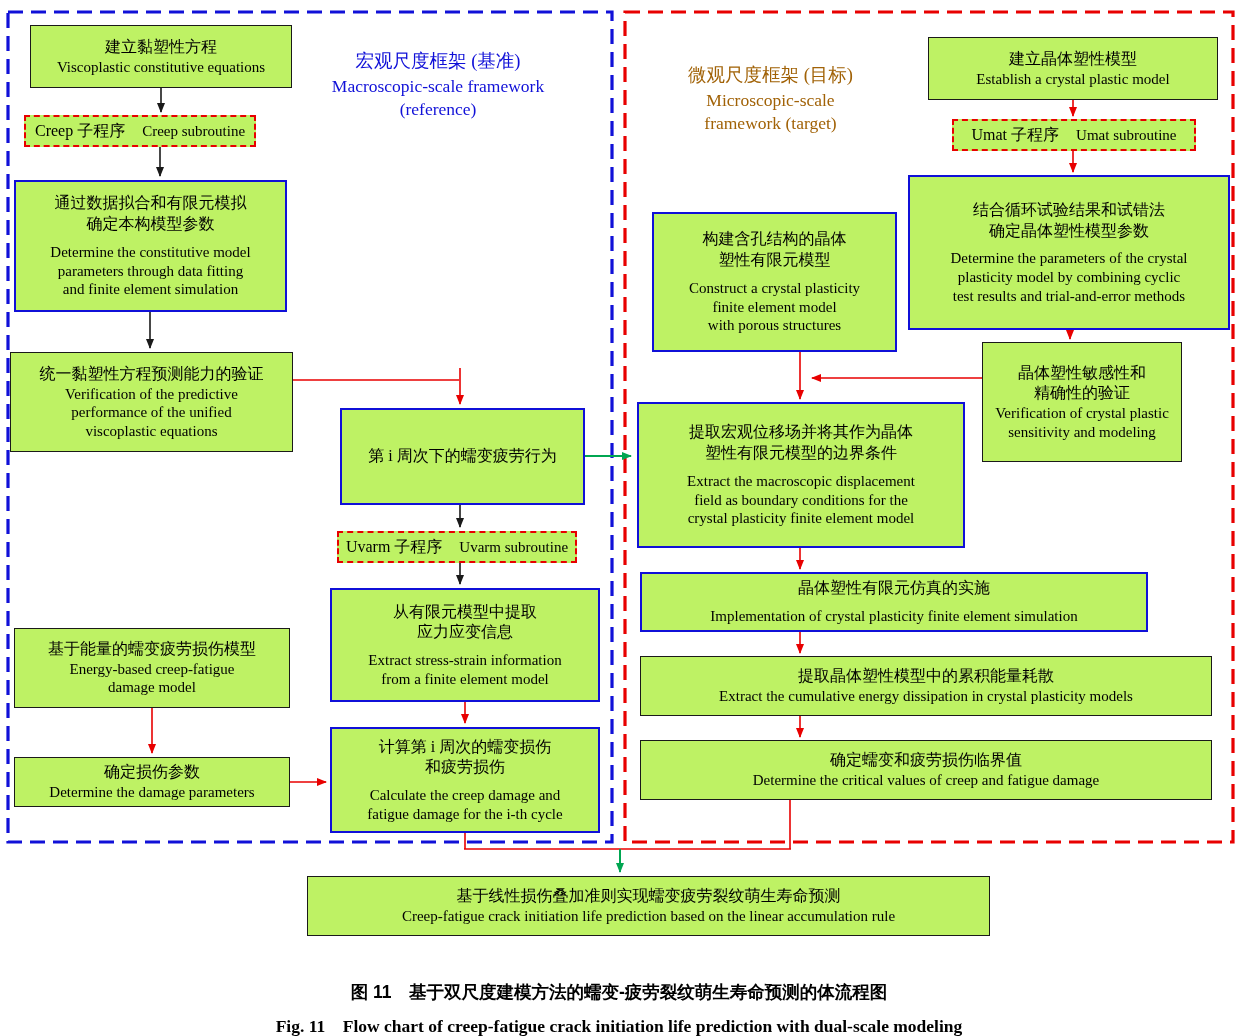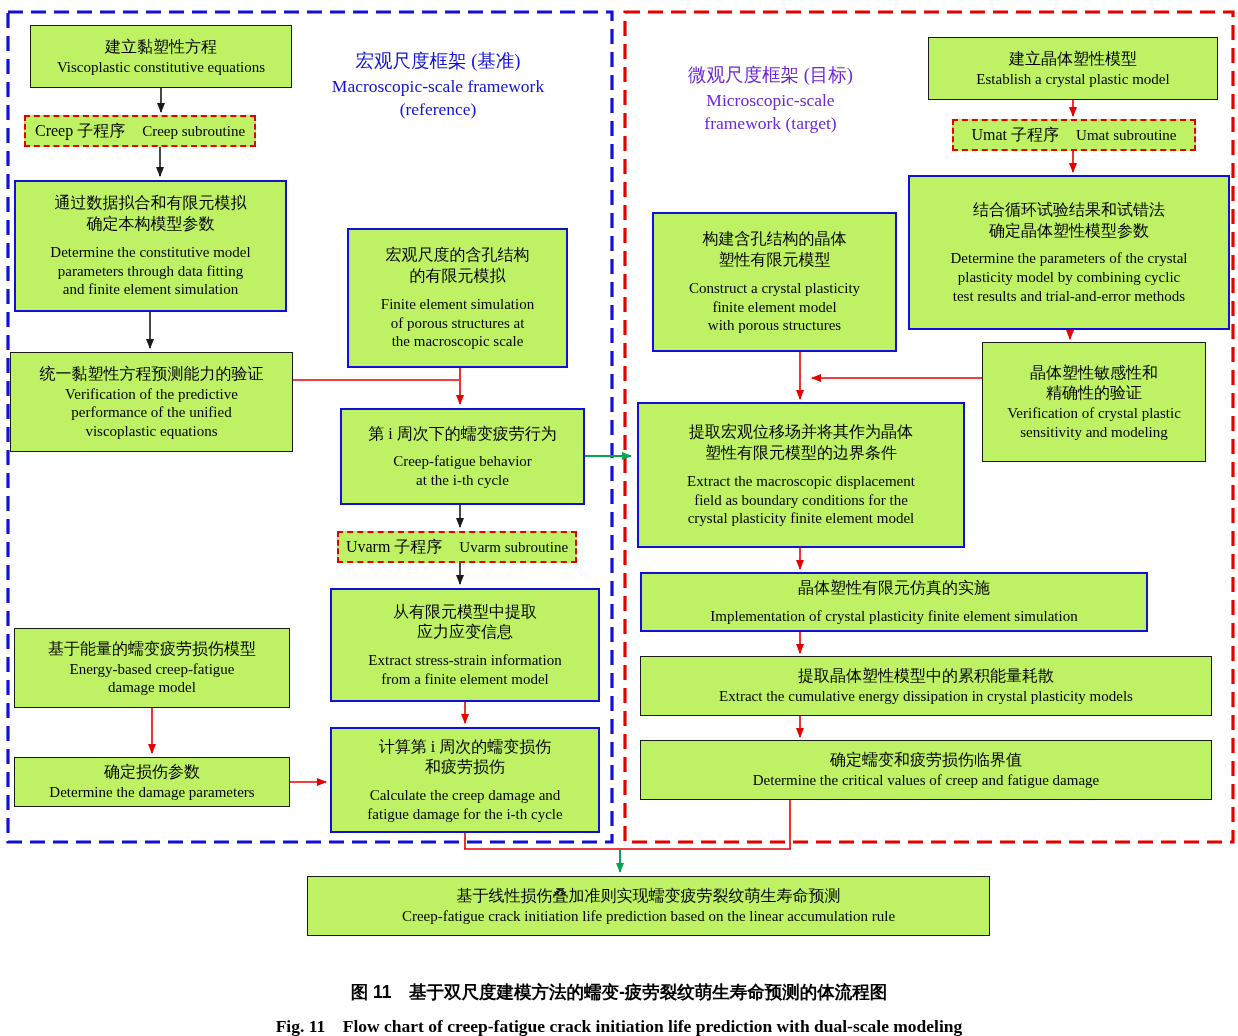--- a/index.html
+++ b/index.html
@@ -18,21 +18,21 @@
   .node .en { white-space: pre-line; font-size: 15px; line-height: 1.24; }
   .b-black { border: 1.6px solid #1a1a1a; }
   .b-blue  { border: 2.4px solid #1010d8; gap: 8px; }
   .b-rsub  { border: 2px dashed #e80000; flex-direction: row; gap: 17px; padding: 2px 6px; }
   .b-rsub .zh, .b-rsub .en { white-space: nowrap; }
 
   .frame-title { position: absolute; z-index: 2; text-align: center; background: #fff; }
   .frame-title .t-zh { font-size: 18.5px; line-height: 1.45; }
   .frame-title .t-en { font-size: 17.5px; line-height: 1.3; white-space: pre-line; }
   .macro-c { color: #1010d8; }
-  .micro-c { color: #6d28d9; }
+  .micro-c { color: #a16207; }
 
   .caption { position: absolute; z-index: 2; left: 0; width: 100%; text-align: center; font-weight: bold; margin-top: 24px; }
   .caption-zh { top: 956px; font-size: 17.5px; font-family: "Liberation Sans", "DejaVu Sans", sans-serif; }
   .caption-en { top: 990px; font-size: 17.5px; }
 </style>
 </head>
 <body>
 
 <div class="page">
 
@@ -114,32 +114,23 @@
 and finite element simulation</div>
   </div>
 
   <div class="node b-black" style="left:10px; top:352px; width:283px; height:100px;">
     <div class="zh">统一黏塑性方程预测能力的验证</div>
     <div class="en">Verification of the predictive
 performance of the unified
 viscoplastic equations</div>
   </div>
 
-  <div class="node b-blue" style="left:347px; top:228px; width:221px; height:140px;">
-    <div class="zh">宏观尺度的含孔结构
-的有限元模拟</div>
-    <div class="en">Finite element simulation
-of porous structures at
-the macroscopic scale</div>
-  </div>
 
   <div class="node b-blue" style="left:340px; top:408px; width:245px; height:97px;">
     <div class="zh">第 i 周次下的蠕变疲劳行为</div>
-    <div class="en">Creep-fatigue behavior
-at the i-th cycle</div>
   </div>
 
   <div class="node b-rsub" style="left:337px; top:531px; width:240px; height:32px;">
     <span class="zh">Uvarm 子程序</span>
     <span class="en">Uvarm subroutine</span>
   </div>
 
   <div class="node b-blue" style="left:330px; top:588px; width:270px; height:114px;">
     <div class="zh">从有限元模型中提取
 应力应变信息</div>
@@ -184,21 +175,21 @@
   </div>
 
   <div class="node b-blue" style="left:652px; top:212px; width:245px; height:140px;">
     <div class="zh">构建含孔结构的晶体
 塑性有限元模型</div>
     <div class="en">Construct a crystal plasticity
 finite element model
 with porous structures</div>
   </div>
 
-  <div class="node b-black" style="left:982px; top:342px; width:224px; height:120px;">
+  <div class="node b-black" style="left:982px; top:342px; width:200px; height:120px;">
     <div class="zh">晶体塑性敏感性和
 精确性的验证</div>
     <div class="en">Verification of crystal plastic
 sensitivity and modeling</div>
   </div>
 
   <div class="node b-blue" style="left:637px; top:402px; width:328px; height:146px;">
     <div class="zh">提取宏观位移场并将其作为晶体
 塑性有限元模型的边界条件</div>
     <div class="en">Extract the macroscopic displacement

